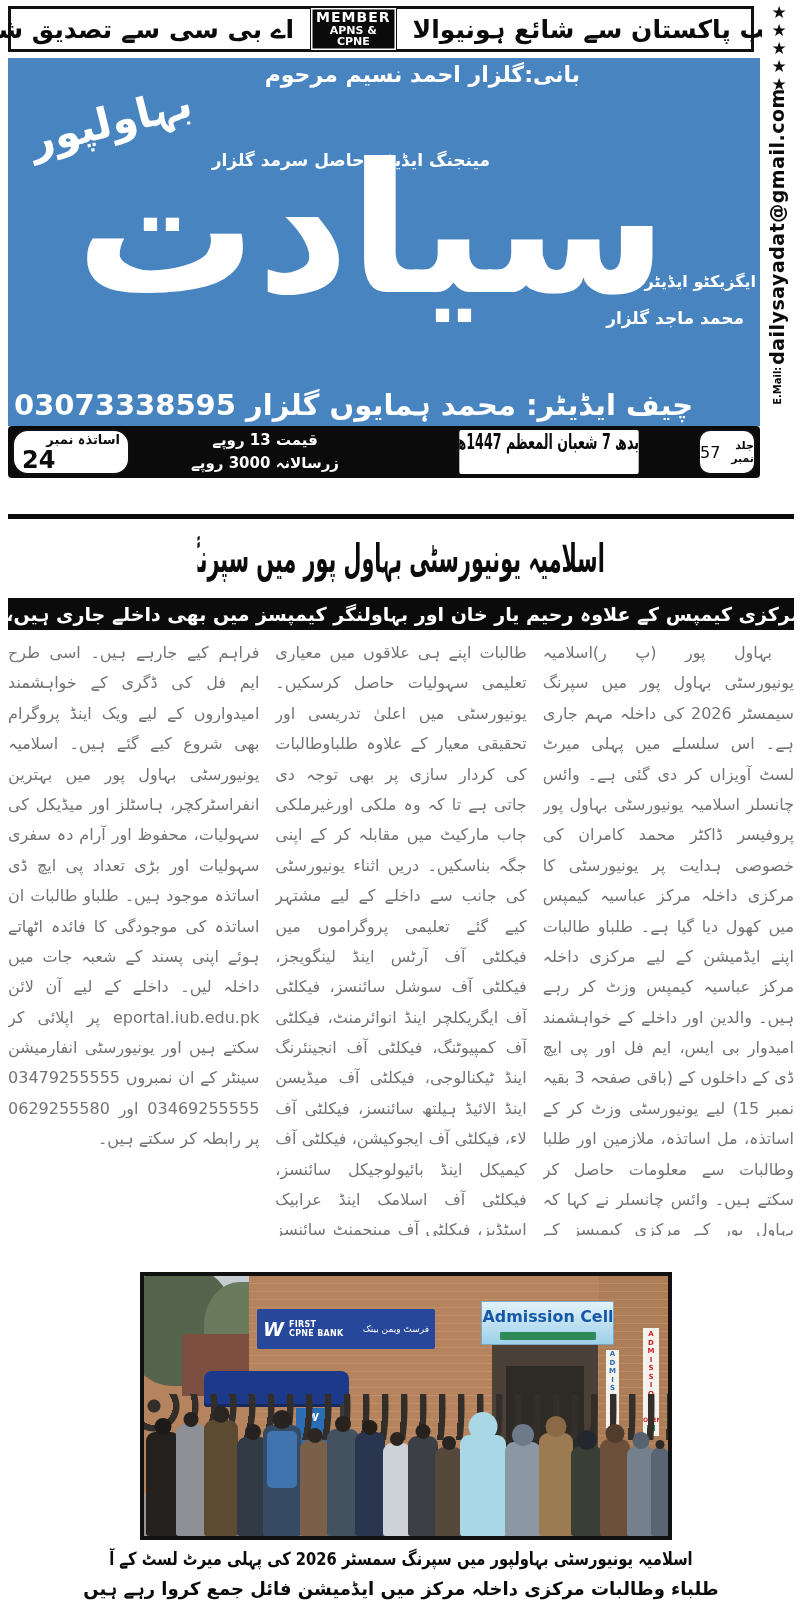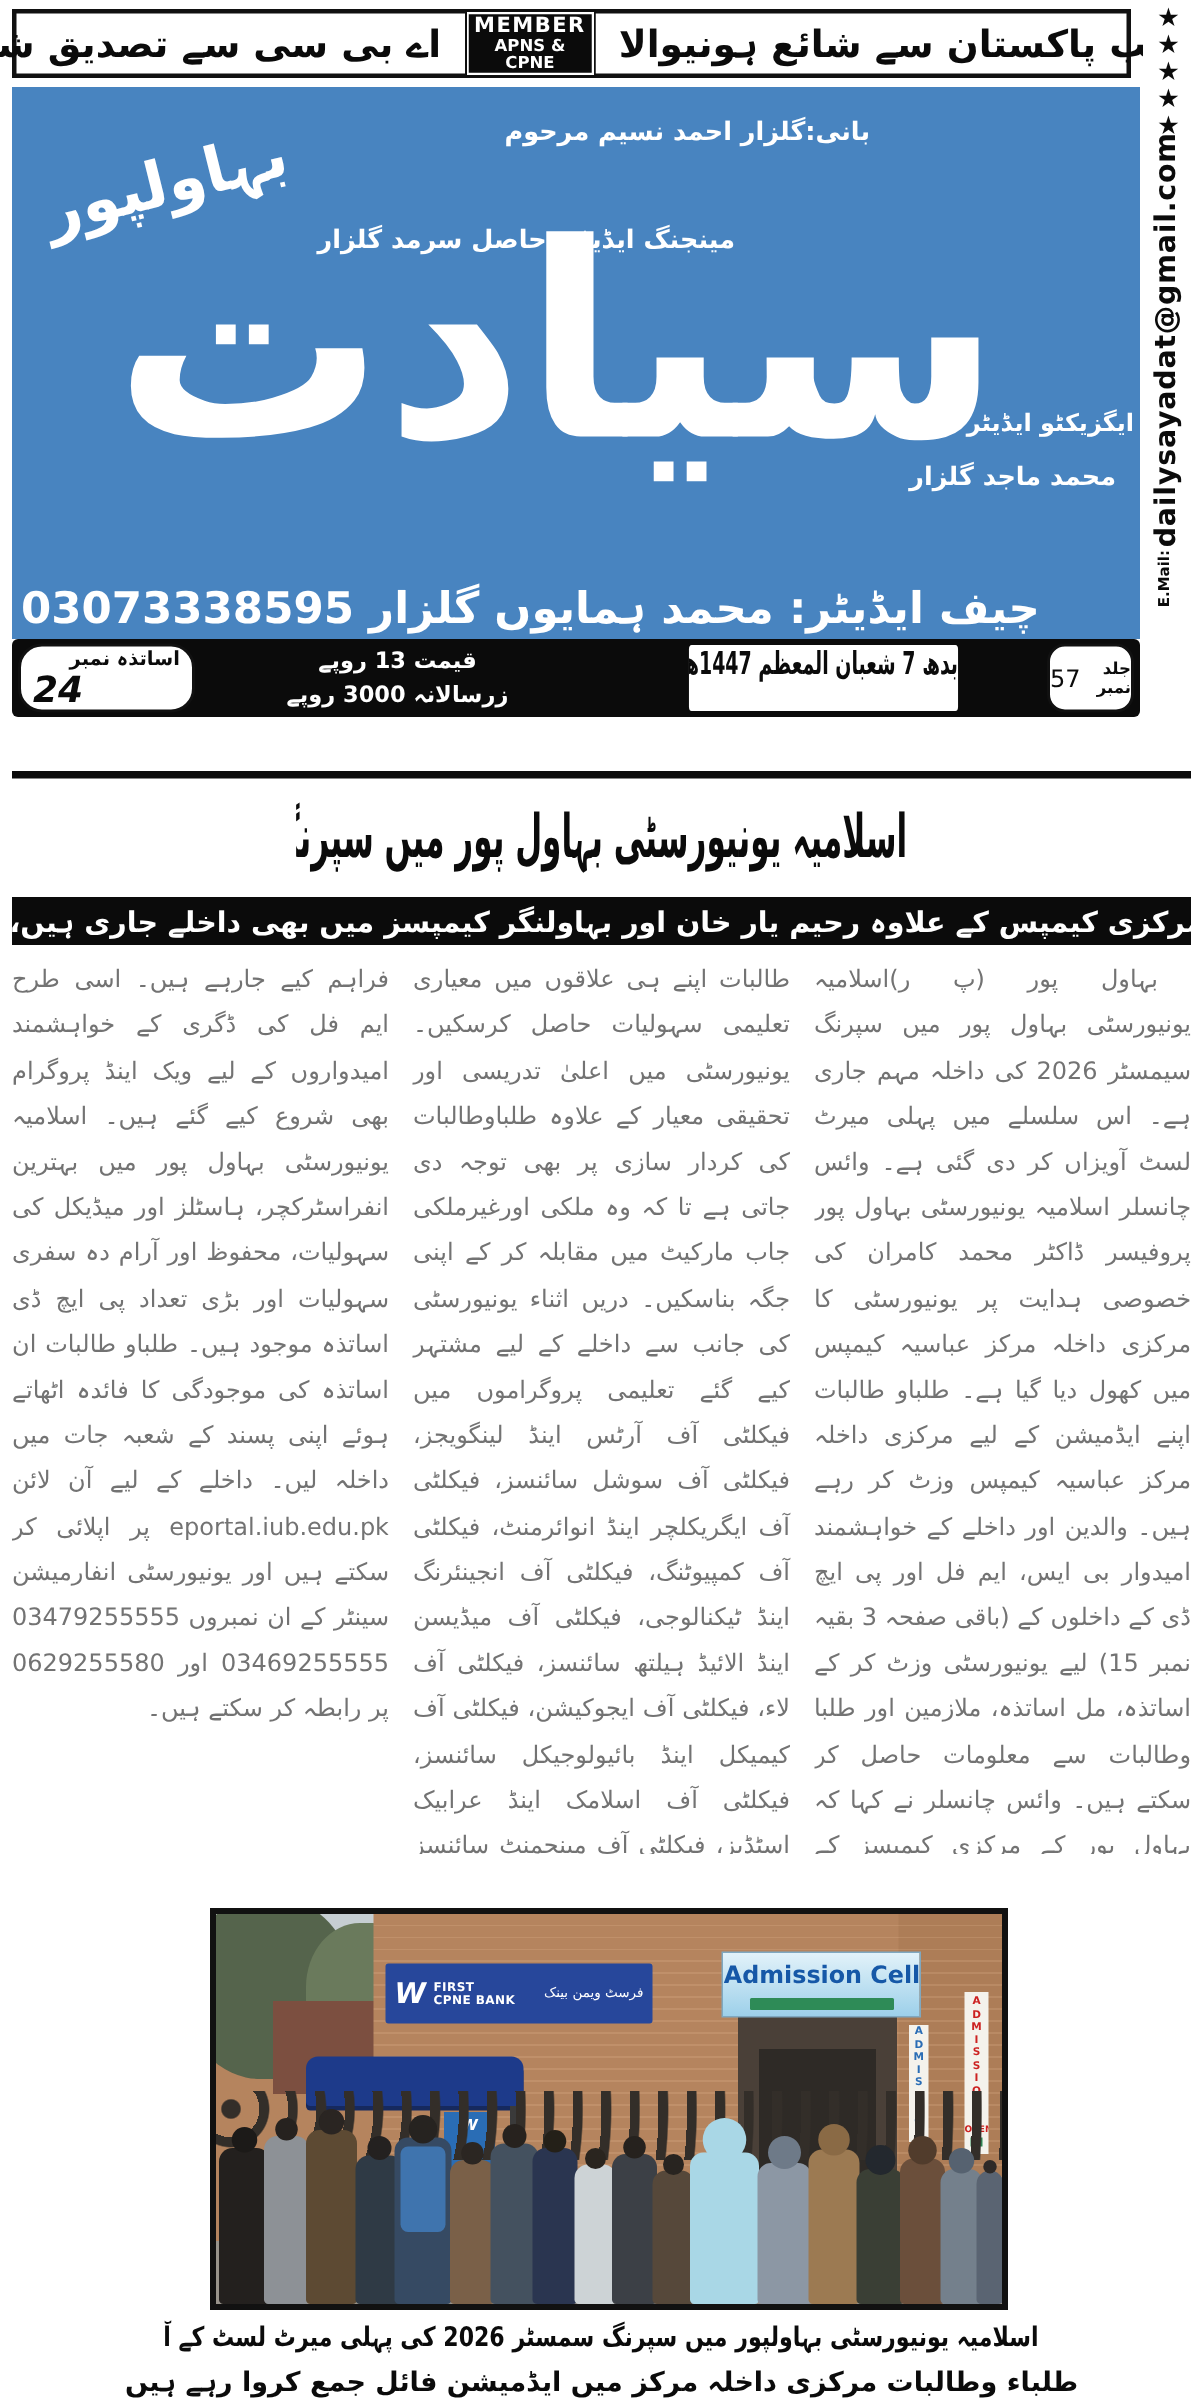--- a/index.html
+++ b/index.html
@@ -23,37 +23,37 @@
   .email-vert{position:absolute;top:88px;left:4px;writing-mode:vertical-rl;transform:rotate(180deg);
     display:flex;align-items:center;gap:2px;}
   .email-label{font-size:10px;font-weight:bold;color:#0b0b0b;}
   .email-text{font-size:19px;font-weight:bold;color:#0b0b0b;letter-spacing:0.5px;}
 
   
   .masthead{position:absolute;left:8px;top:58px;width:752px;height:368px;background:#4884c0;color:#fff;}
   .mh-logo{position:absolute;left:70px;right:95px;top:30px;bottom:55px;display:flex;align-items:center;
     justify-content:center;font-size:180px;font-weight:bold;z-index:1;line-height:1;}
   .mh-daily{position:absolute;right:108px;top:28px;font-size:46px;font-weight:bold;z-index:2;}
-  .mh-founder{position:absolute;right:180px;top:20px;font-size:17px;font-weight:bold;z-index:2;white-space:nowrap;}
+  .mh-founder{position:absolute;right:180px;top:4px;font-size:22px;font-weight:bold;z-index:2;white-space:nowrap;}
   .mh-managing{position:absolute;right:270px;top:92px;font-size:17px;font-weight:bold;z-index:2;white-space:nowrap;}
   .mh-city{position:absolute;left:16px;top:60px;font-size:42px;font-weight:bold;z-index:2;
     transform:rotate(-14deg);transform-origin:left top;}
   .mh-exec-label{position:absolute;right:4px;top:214px;font-size:16px;font-weight:bold;z-index:2;}
   .mh-exec-name{position:absolute;right:16px;top:250px;font-size:17px;font-weight:bold;z-index:2;}
   .mh-chief{position:absolute;left:6px;bottom:4px;font-size:29px;font-weight:bold;z-index:2;
     direction:rtl;white-space:nowrap;}
   .mh-chief .phone{letter-spacing:1px;}
 
   
   .date-bar{position:absolute;left:8px;top:426px;width:752px;height:52px;background:#0b0b0b;
     border-radius:4px;color:#fff;direction:ltr;}
   .issue-box{position:absolute;left:4px;top:3px;bottom:3px;width:118px;background:#fff;color:#0b0b0b;
     border:2px solid #111;border-radius:16px;box-sizing:border-box;padding:1px 8px;direction:rtl;}
   .issue-label{display:block;font-size:13px;font-weight:bold;text-align:right;line-height:1.2;}
-  .issue-number{display:block;font-size:24px;font-weight:bold;text-align:left;line-height:1;font-style:italic;}
+  .issue-number{display:block;font-size:24px;font-weight:bold;text-align:left;line-height:1;}
   .price-block{position:absolute;left:132px;top:3px;width:250px;text-align:center;direction:rtl;}
   .price-line{font-size:15px;font-weight:bold;line-height:1.5;white-space:nowrap;}
   .date-box{position:absolute;left:392px;top:4px;bottom:4px;width:298px;background:#fff;color:#0b0b0b;
     border-radius:3px;display:flex;align-items:center;justify-content:center;font-size:21px;
     font-weight:bold;direction:rtl;white-space:nowrap;overflow:hidden;}
   .volume-box{position:absolute;right:4px;top:3px;bottom:3px;width:58px;background:#fff;color:#0b0b0b;
     border:2px solid #111;border-radius:12px;box-sizing:border-box;display:flex;direction:rtl;
     align-items:center;justify-content:center;gap:3px;}
   .volume-label{font-size:11px;font-weight:bold;}
   .volume-number{font-size:16px;font-weight:normal;}

